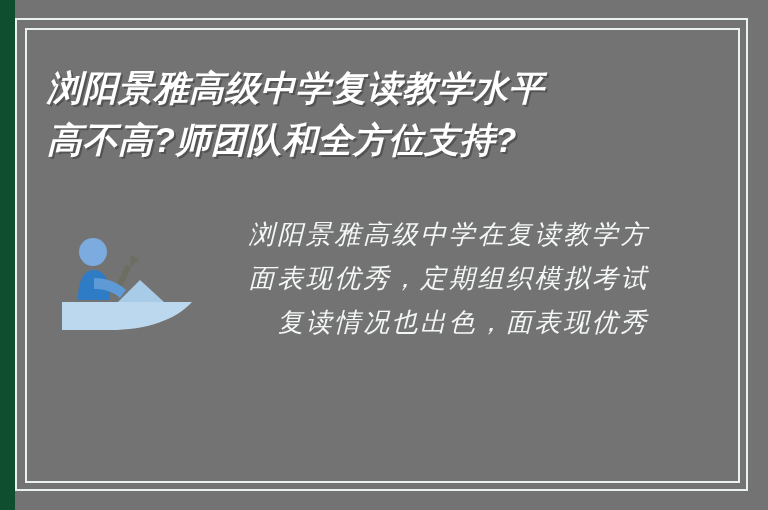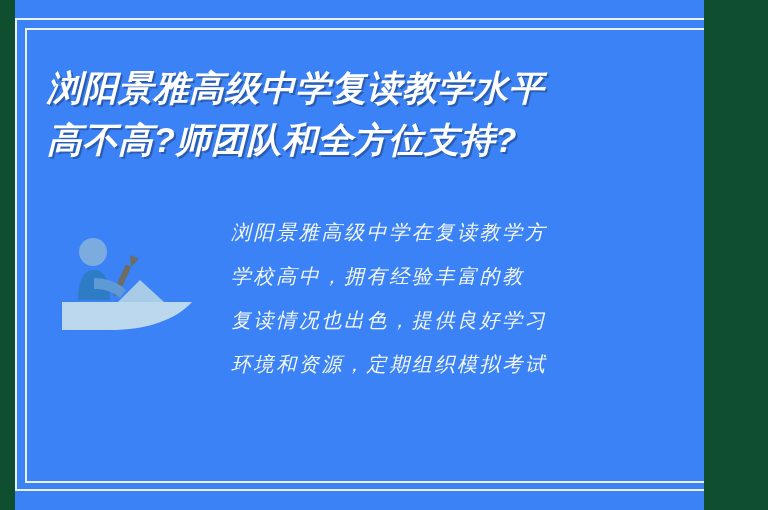--- a/index.html
+++ b/index.html
@@ -10,23 +10,23 @@
   body {
     width: 768px;
     height: 510px;
     overflow: hidden;
     font-family: "Liberation Sans", "DejaVu Sans", sans-serif;
     background: #0f4e2e;
   }
 
   .poster {
     position: relative;
-    width: 704px;
+    width: 768px;
     height: 510px;
-    background: #3b82f6;
+    background: #737373;
     overflow: hidden;
   }
 
   
   .frame-outer {
     position: absolute;
     left: 15px;
     top: 18px;
     width: 733px;
     height: 473px;
@@ -85,26 +85,27 @@
   
   .body-copy {
     position: absolute;
     left: 231px;
     top: 212px;
     width: 418px;
   }
   .body-line {
     display: block;
     color: #f4f8f5;
-    font-family: Liberation Mono, monospace;
-    font-size: 20px;
+    font-family: Liberation Sans, sans-serif;
+    font-size: 26px;
     line-height: 44px;
     font-style: italic;
     letter-spacing: 2.6px;
     white-space: nowrap;
+    text-align: right;
   }
 </style>
 </head>
 <body>
 
 <div class="poster">
 
   <div class="frame-outer"></div>
   <div class="frame-inner"></div>
   <div class="frame-mask-tl"></div>
@@ -129,18 +130,17 @@
       <path d="M34 50 C46 50 58 54 66 62 L60 70 C52 63 44 61 34 61 Z" fill="#5d9ad6"></path>
 
       <path d="M58 74 L80 52 L104 74 Z" fill="#a8cbe8"></path>
 
       <path d="M2 74 L132 74 C116 92 86 102 50 102 L2 102 Z" fill="#bcd8ef"></path>
     </svg>
   </div>
 
   <div class="body-copy">
     <span class="body-line">浏阳景雅高级中学在复读教学方</span>
-    <span class="body-line">学校高中，拥有经验丰富的教</span>
-    <span class="body-line">复读情况也出色，提供良好学习</span>
-    <span class="body-line">环境和资源，定期组织模拟考试</span>
+    <span class="body-line">面表现优秀，定期组织模拟考试</span>
+    <span class="body-line">复读情况也出色，面表现优秀</span>
   </div>
 
 </div>
 
 </body></html>

